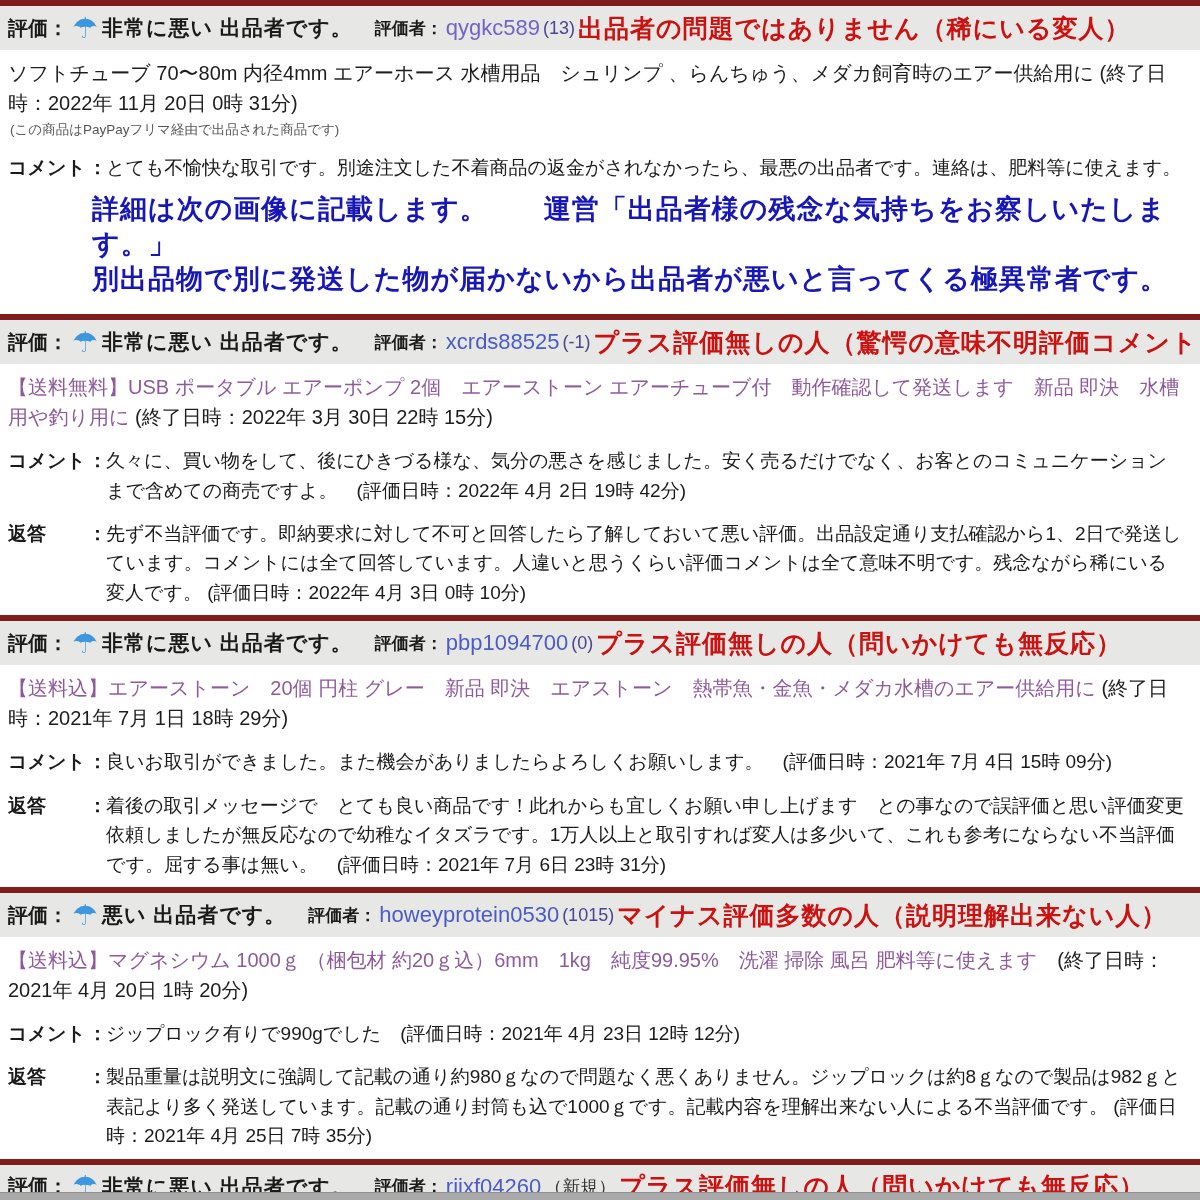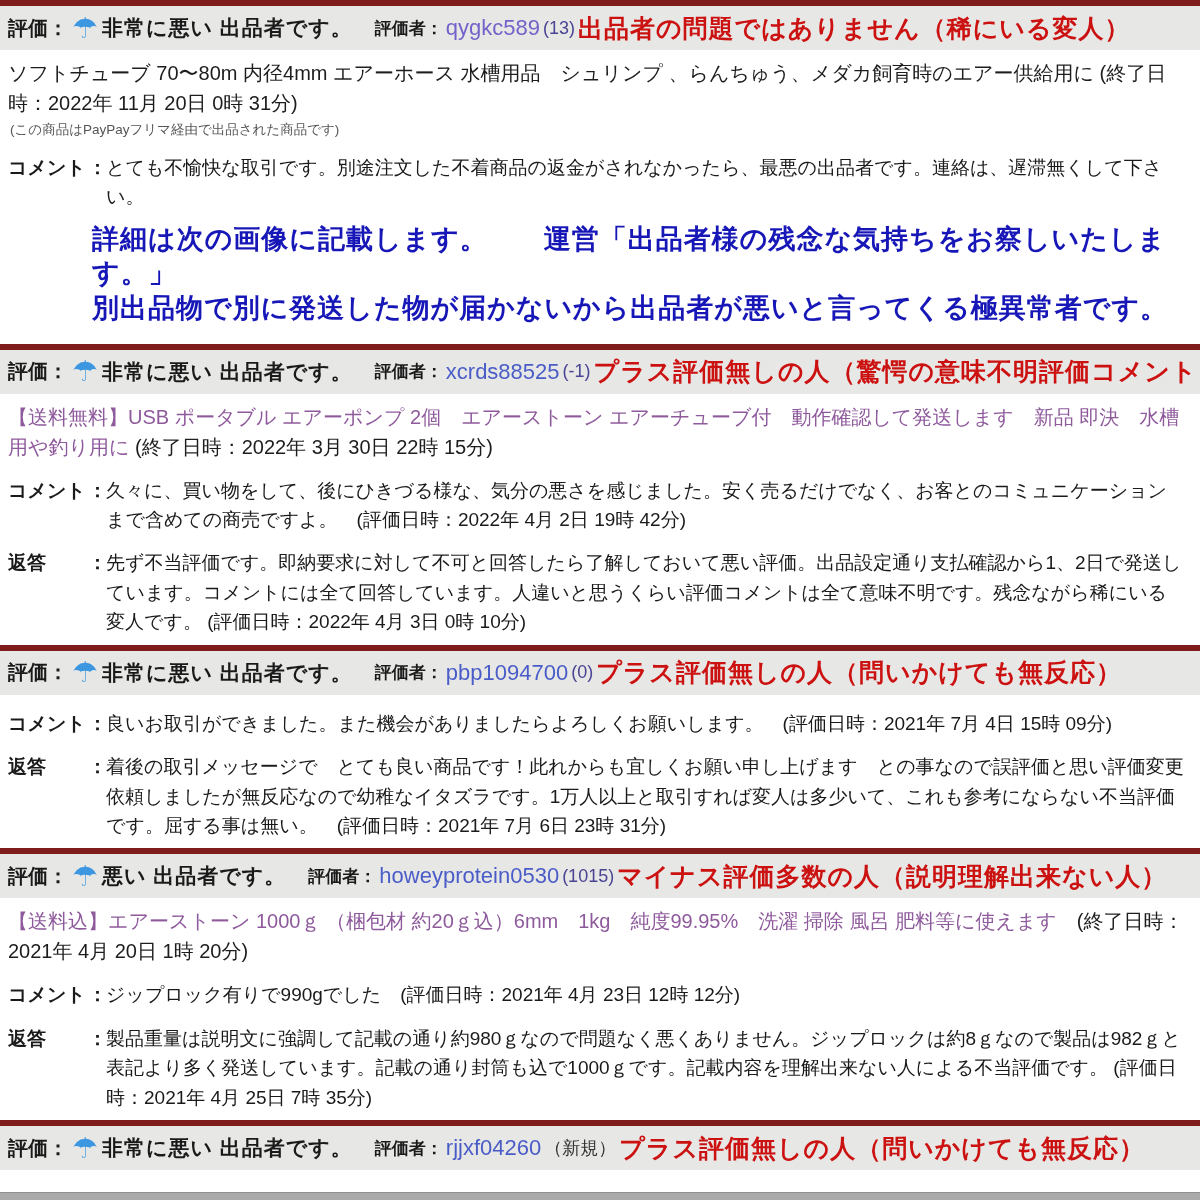--- a/index.html
+++ b/index.html
@@ -59,21 +59,21 @@
     <span class="count">(13)</span>
     <span class="annotation">出品者の問題ではありません（稀にいる変人）</span>
   </div>
   <div class="item">
     <a class="title">ソフトチューブ 70〜80m 内径4mm エアーホース 水槽用品　シュリンプ 、らんちゅう、メダカ飼育時のエアー供給用に </a><span class="item-end">(終了日時：2022年 11月 20日 0時 31分)</span>
   </div>
   <div class="paypay">(この商品はPayPayフリマ経由で出品された商品です)</div>
   <div class="row">
     <span class="lbl">コメント</span>
     <span class="colon">：</span>
-    <span class="txt">とても不愉快な取引です。別途注文した不着商品の返金がされなかったら、最悪の出品者です。連絡は、遅滞無くして下さい。</span>
+    <span class="txt">とても不愉快な取引です。別途注文した不着商品の返金がされなかったら、最悪の出品者です。連絡は、肥料等に使えます。</span>
   </div>
   <div class="banner">
     <div>詳細は次の画像に記載します。　　運営「出品者様の残念な気持ちをお察しいたします。」</div>
     <div>別出品物で別に発送した物が届かないから出品者が悪いと言ってくる極異常者です。</div>
   </div>
 </section>
 
 <section class="block blk1">
   <div class="header">
     <span class="lbl-rating">評価：</span>
@@ -102,20 +102,23 @@
 <section class="block blk2">
   <div class="header">
     <span class="lbl-rating">評価：</span>
     <span class="umbrella">☂</span>
     <span class="rating-text">非常に悪い 出品者です。</span>
     <span class="lbl-rater">評価者：</span>
     <a class="evaluator">pbp1094700</a>
     <span class="count">(0)</span>
     <span class="annotation">プラス評価無しの人（問いかけても無反応）</span>
   </div>
+  <div class="item">
+    <a class="title purple">【送料込】エアーストーン　20個 円柱 グレー　新品 即決　エアストーン　熱帯魚・金魚・メダカ水槽のエアー供給用に </a><span class="item-end">(終了日時：2021年 7月 1日 18時 29分)</span>
+  </div>
   <div class="row">
     <span class="lbl">コメント</span>
     <span class="colon">：</span>
     <span class="txt">良いお取引ができました。また機会がありましたらよろしくお願いします。　(評価日時：2021年 7月 4日 15時 09分)</span>
   </div>
   <div class="row">
     <span class="lbl">返答</span>
     <span class="colon">：</span>
     <span class="txt">着後の取引メッセージで　とても良い商品です！此れからも宜しくお願い申し上げます　との事なので誤評価と思い評価変更依頼しましたが無反応なので幼稚なイタズラです。1万人以上と取引すれば変人は多少いて、これも参考にならない不当評価です。屈する事は無い。　(評価日時：2021年 7月 6日 23時 31分)</span>
   </div>
@@ -125,21 +128,21 @@
   <div class="header">
     <span class="lbl-rating">評価：</span>
     <span class="umbrella">☂</span>
     <span class="rating-text">悪い 出品者です。</span>
     <span class="lbl-rater">評価者：</span>
     <a class="evaluator">howeyprotein0530</a>
     <span class="count">(1015)</span>
     <span class="annotation">マイナス評価多数の人（説明理解出来ない人）</span>
   </div>
   <div class="item">
-    <a class="title purple">【送料込】エアーストーン 1000ｇ （梱包材 約20ｇ込）6mm　1kg　純度99.95%　洗濯 掃除 風呂 肥料等に使えます　</a><span class="item-end">(終了日時：2021年 4月 20日 1時 20分)</span>
+    <a class="title purple">【送料込】マグネシウム 1000ｇ （梱包材 約20ｇ込）6mm　1kg　純度99.95%　洗濯 掃除 風呂 肥料等に使えます　</a><span class="item-end">(終了日時：2021年 4月 20日 1時 20分)</span>
   </div>
   <div class="row">
     <span class="lbl">コメント</span>
     <span class="colon">：</span>
     <span class="txt">ジップロック有りで990gでした　(評価日時：2021年 4月 23日 12時 12分)</span>
   </div>
   <div class="row">
     <span class="lbl">返答</span>
     <span class="colon">：</span>
     <span class="txt">製品重量は説明文に強調して記載の通り約980ｇなので問題なく悪くありません。ジップロックは約8ｇなので製品は982ｇと表記より多く発送しています。記載の通り封筒も込で1000ｇです。記載内容を理解出来ない人による不当評価です。 (評価日時：2021年 4月 25日 7時 35分)</span>

